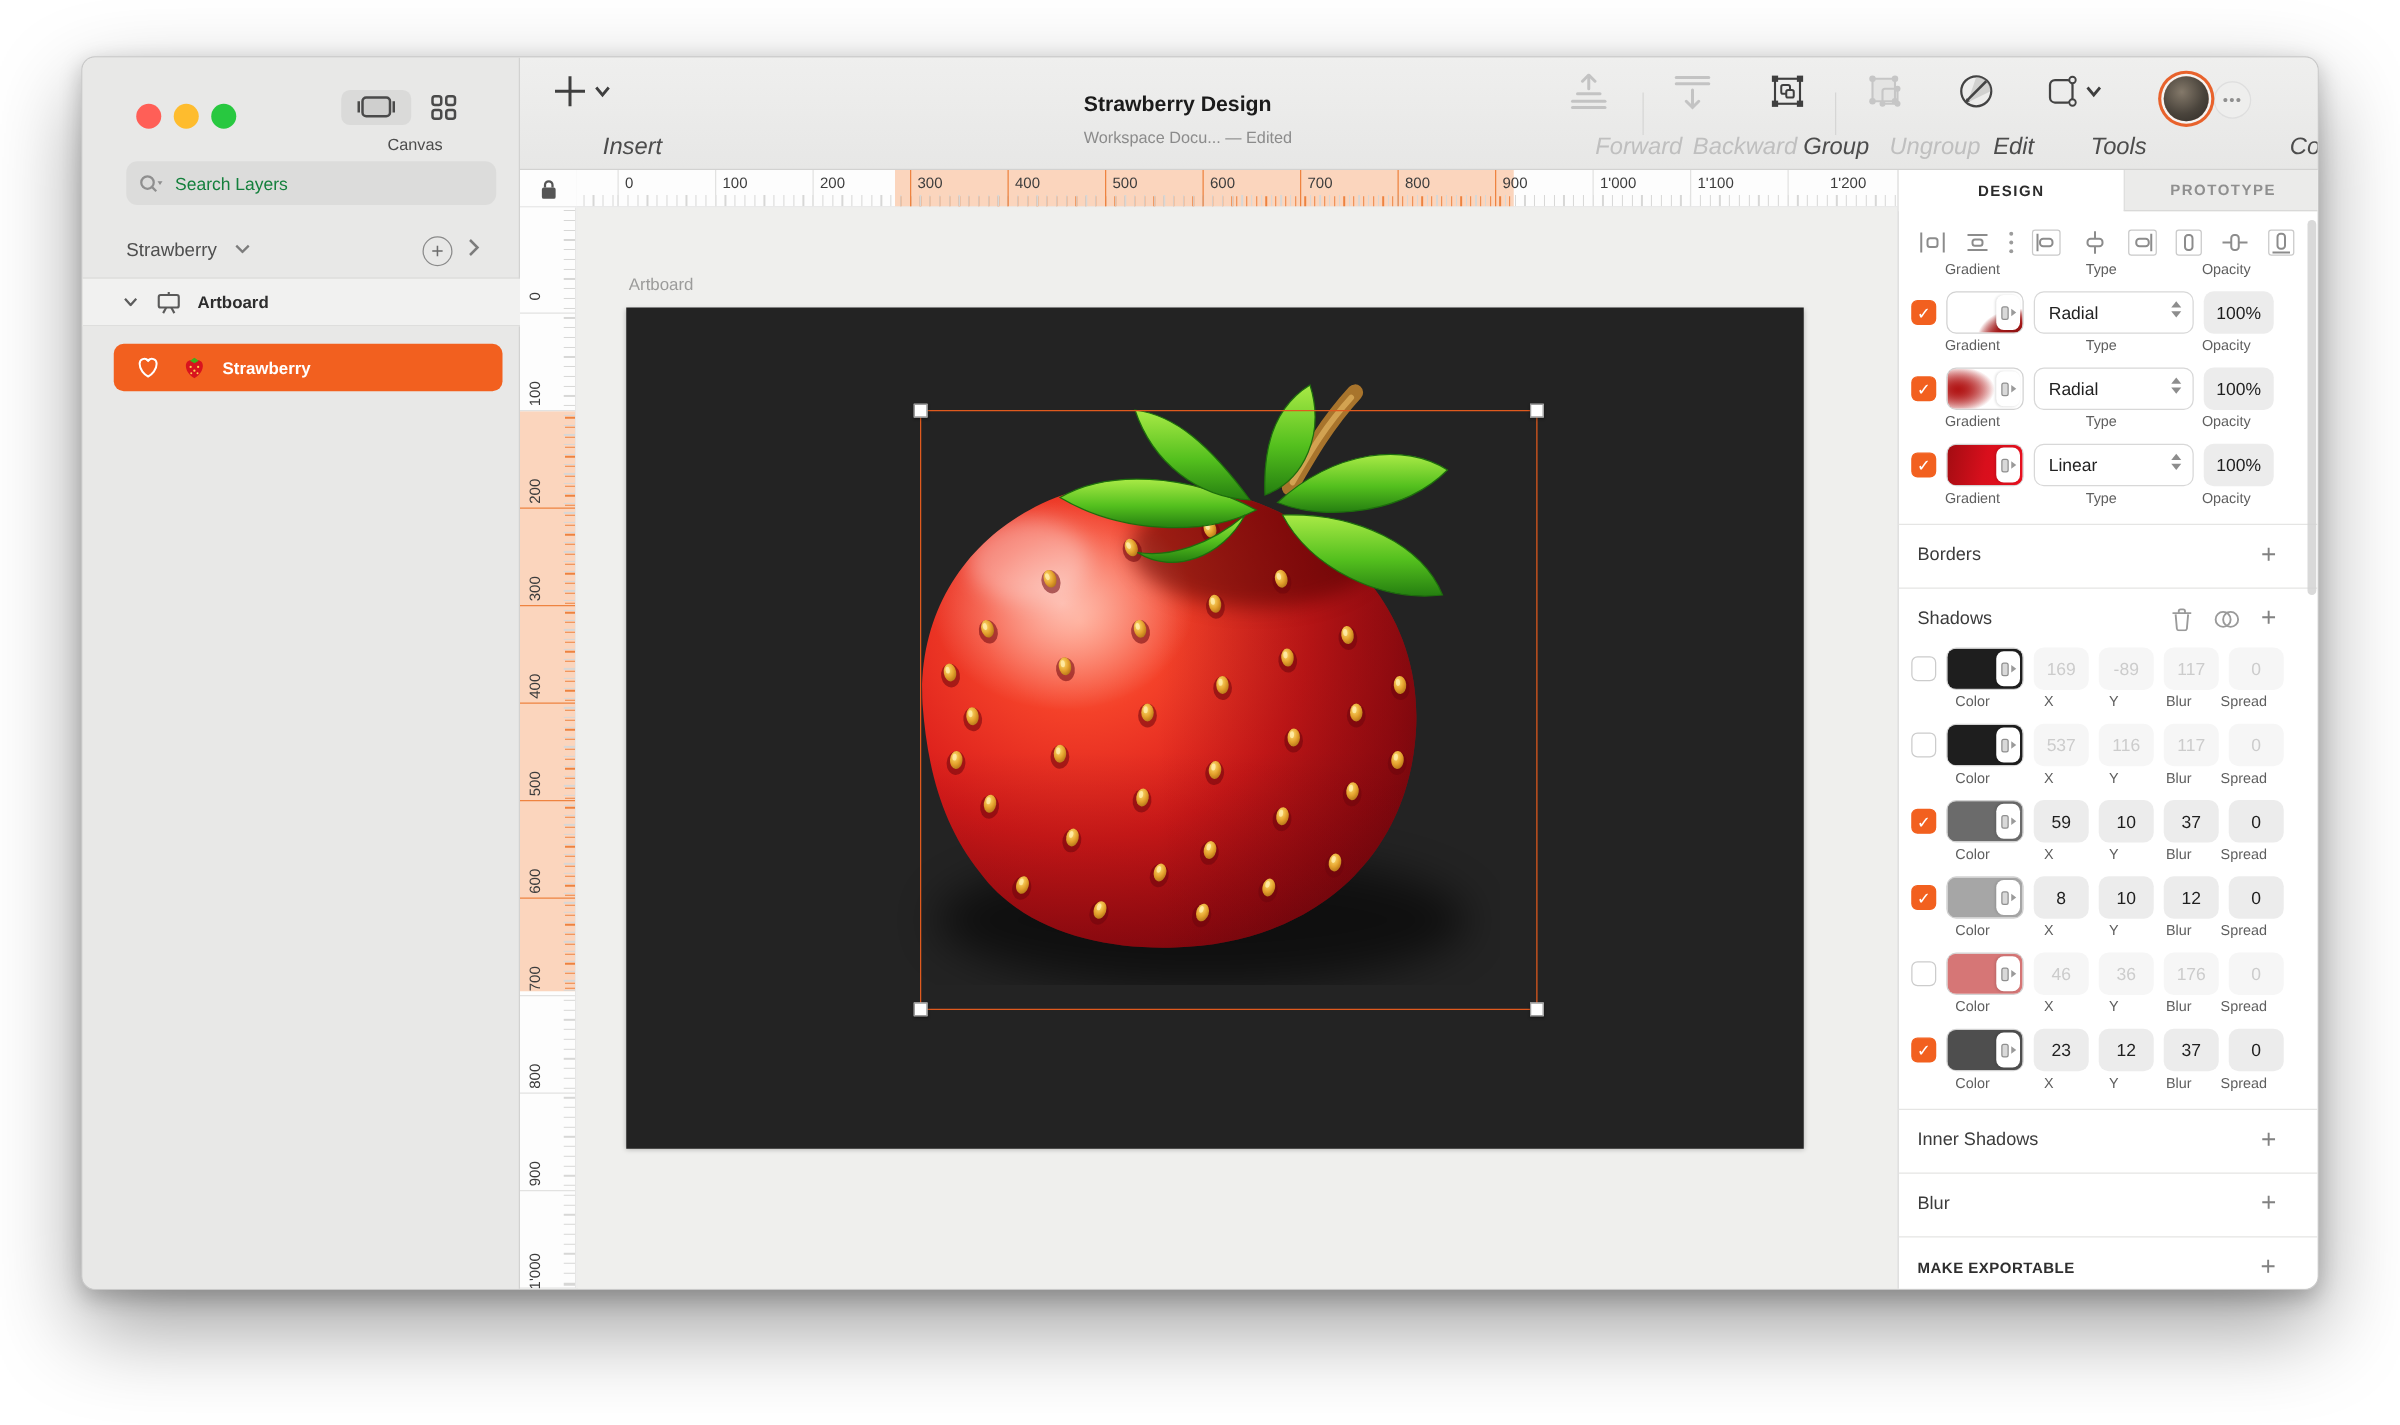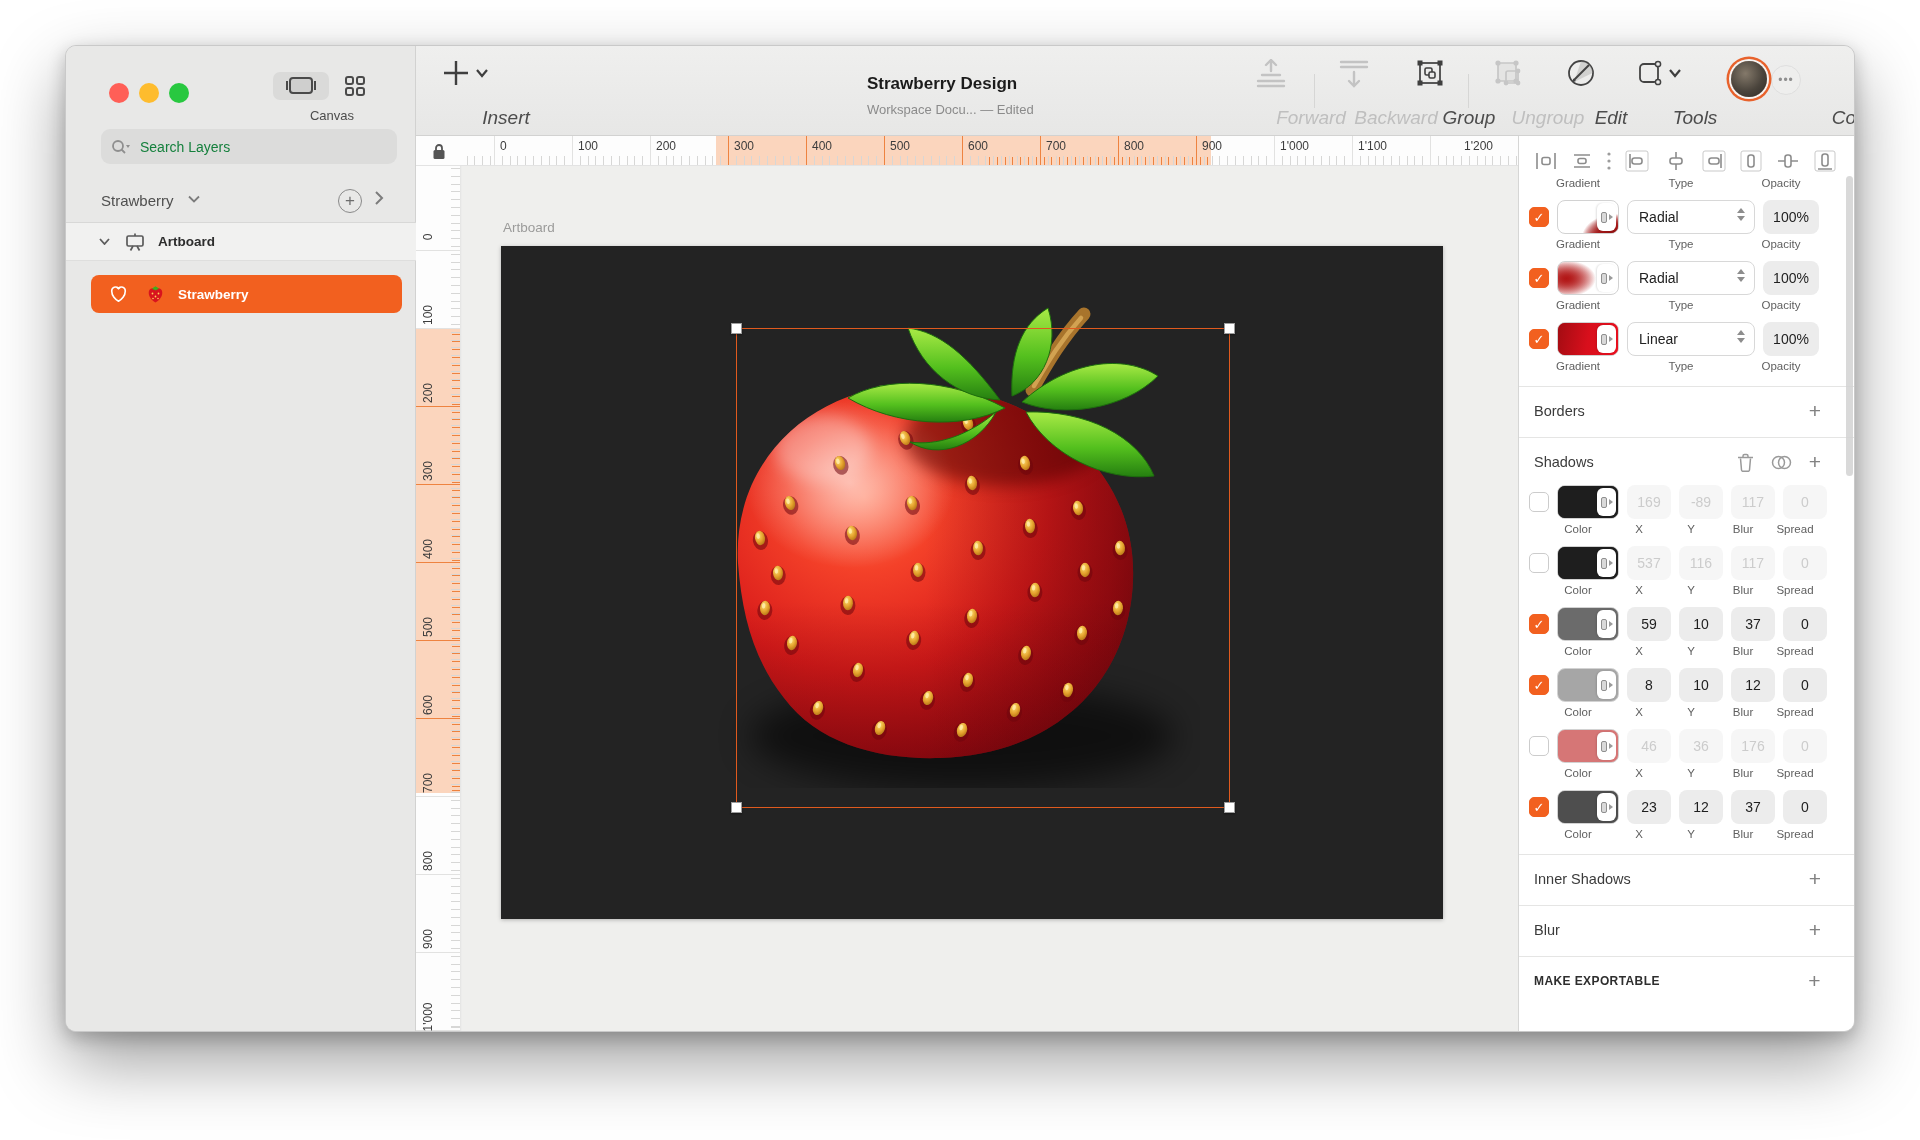--- a/index.html
+++ b/index.html
@@ -647,20 +647,24 @@
 
     <div class="selection">
       <div class="handle" style="left:-6px;top:-6px;"></div>
       <div class="handle" style="right:-6px;top:-6px;"></div>
       <div class="handle" style="left:-6px;bottom:-6px;"></div>
       <div class="handle" style="right:-6px;bottom:-6px;"></div>
     </div>
   </div>
 
   <div class="inspector">
+    <div class="tabs">
+      <div class="tab active">DESIGN</div>
+      <div class="tab inactive">PROTOTYPE</div>
+    </div>
 
     <div class="align-row">
       <span>
           <svg width="22" height="20" viewBox="0 0 22 20">
             <g stroke="#8c8c8c" stroke-width="1.6" fill="none">
               <line x1="2" y1="2" x2="2" y2="18"></line>
               <line x1="20" y1="2" x2="20" y2="18"></line>
               <rect x="7" y="6.5" width="8" height="7" rx="2"></rect>
             </g>
           </svg>

